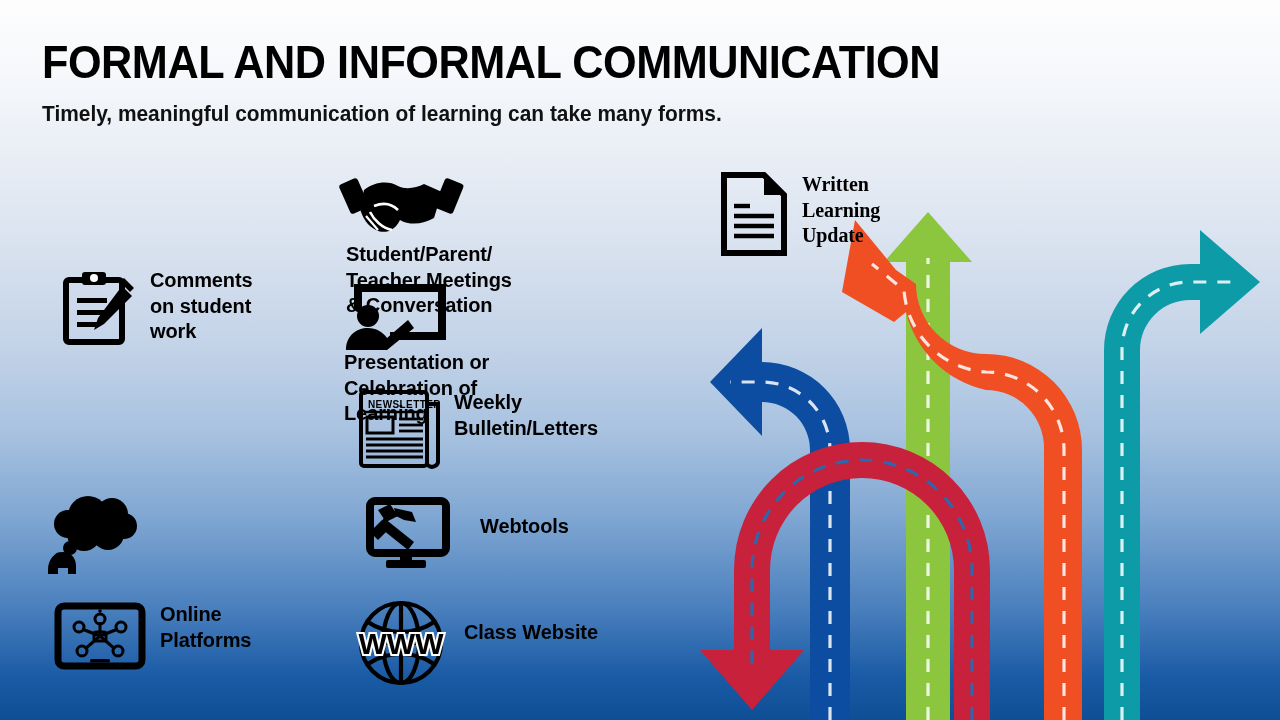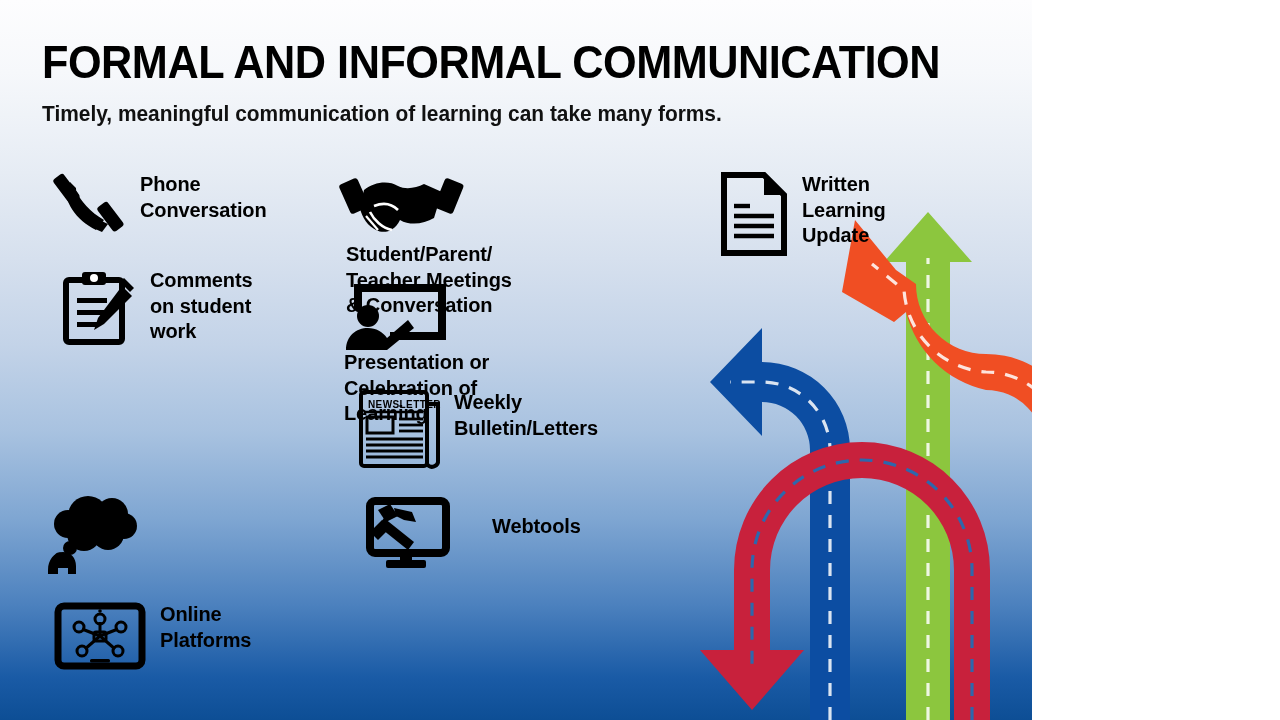--- a/index.html
+++ b/index.html
@@ -3,21 +3,21 @@
 <meta charset="utf-8">
 <title>Formal and Informal Communication</title>
 <style>
   html,body{margin:0;padding:0;}
   body{
     width:1280px;height:720px;overflow:hidden;
     font-family:"Liberation Sans","DejaVu Sans",sans-serif;
     background:#ffffff;
   }
   #slide{
-    position:relative;width:1032px;height:720px;overflow:hidden;
+    position:relative;width:1280px;height:720px;overflow:hidden;
     background:linear-gradient(180deg,
       #fdfdfe 0%,
       #f6f8fb 10%,
       #e6ecf4 24%,
       #d6e0ee 36%,
       #c3d3e8 48%,
       #a8c2e0 60%,
       #7fa6d2 72%,
       #4c81be 84%,
       #1a5ba6 94%,
@@ -44,21 +44,21 @@
   .item{position:absolute;display:flex;align-items:flex-start;}
   .item .ico{flex:0 0 auto;display:block;margin-left:8px;}
   .item .lbl{
     font-weight:bold;color:#000;
     font-size:20px;line-height:25.5px;
     letter-spacing:-0.1px;
     white-space:pre-line;
   }
   .col1{left:44px;}
   .col2{left:336px;}
-  .col3{left:712px;}
+  .col3{left:712px;font-family:Liberation Serif, serif;}
 
   .col1 .lbl{margin-left:10px;}
   .col2 .lbl{margin-left:10px;}
   .col3 .lbl{margin-left:14px;}
 
   svg{display:block;overflow:visible;}
 </style>
 </head>
 <body>
 
@@ -98,34 +98,20 @@
     <g>
       <path d="M382,570 L382,300 A96,96 0 0 0 286,204 A70,70 0 0 1 216,134 L196,120 L155,70 L142,142 L194,172
                L206,162 A106,106 0 0 0 286,240 A58,58 0 0 1 344,300 L344,570 Z" fill="#f04e23"></path>
       <path class="dash" d="M364,570 L364,300 A78,78 0 0 0 286,222 A88,88 0 0 1 204,140 L172,114"></path>
     </g>
   </svg>
 
   <div class="title">FORMAL AND INFORMAL COMMUNICATION</div>
   <div class="subtitle">Timely, meaningful communication of learning can take many forms.</div>
 
-  <div class="item col1" style="top:172px;">
-    <span class="ico">
-      <svg width="78" height="66" viewBox="0 0 78 66">
-        <g fill="#000">
-          <rect x="8" y="2" width="13" height="30" rx="3" transform="rotate(-37 14 17)"></rect>
-          <rect x="52" y="30" width="13" height="30" rx="3" transform="rotate(-37 58 45)"></rect>
-          <path d="M16,14 C10,28 24,48 44,58 L52,48 C38,40 28,28 25,20 Z"></path>
-          <path d="M18,10 C12,26 26,50 50,60 L56,52 C36,43 24,28 24,16 Z"></path>
-        </g>
-      </svg>
-    </span>
-    <span class="lbl">Phone
-Conversation</span>
-  </div>
 
   <div class="item col1" style="top:268px;left:52px;">
     <span class="ico">
       <svg width="80" height="78" viewBox="0 0 80 78">
         <g fill="none" stroke="#000" stroke-width="6">
           <rect x="6" y="12" width="56" height="62" rx="3"></rect>
         </g>
         <rect x="22" y="4" width="24" height="13" rx="3" fill="#000"></rect>
         <circle cx="34" cy="10" r="4" fill="#fff"></circle>
         <g fill="#000">
@@ -250,23 +236,39 @@
         <rect x="44" y="55" width="12" height="9" fill="#000"></rect>
         <rect x="30" y="62" width="40" height="8" rx="2" fill="#000"></rect>
         <g fill="#000">
           <path d="M22,12 L34,6 L42,18 L30,24 Z"></path>
           <path d="M28,20 L58,44 L52,52 L22,28 Z"></path>
           <path d="M38,10 L56,14 L60,24 L48,22 L40,18 Z"></path>
           <path d="M14,34 L26,22 L34,30 L22,42 Z"></path>
         </g>
       </svg>
     </span>
-    <span class="lbl" style="margin-top:16px;margin-left:34px;">Webtools</span>
-  </div>
-
+    <span class="lbl" style="margin-top:16px;margin-left:22px;">Webtools</span>
+  </div>
+
+  <div class="item col2" style="top:598px;left:348px;">
+    <span class="ico">
+      <svg width="90" height="90" viewBox="0 0 90 90">
+        <g fill="none" stroke="#000" stroke-width="4.2">
+          <circle cx="45" cy="45" r="40"></circle>
+          <ellipse cx="45" cy="45" rx="18" ry="40"></ellipse>
+          <line x1="5" y1="45" x2="85" y2="45"></line>
+          <path d="M12,24 C22,31 33,34 45,34 C57,34 68,31 78,24"></path>
+          <path d="M12,66 C22,59 33,56 45,56 C57,56 68,59 78,66"></path>
+          <line x1="45" y1="5" x2="45" y2="85"></line>
+        </g>
+        <text x="45" y="56" text-anchor="middle" font-family="'Liberation Sans',sans-serif" font-size="30" font-weight="bold" fill="#000" stroke="#fff" stroke-width="4" paint-order="stroke">WWW</text>
+      </svg>
+    </span>
+    <span class="lbl" style="margin-top:22px;margin-left:18px;">Class Website</span>
+  </div>
 
   <div class="item col3" style="top:172px;">
     <span class="ico">
       <svg width="68" height="84" viewBox="0 0 68 84">
         <path d="M4,3 L44,3 L64,23 L64,81 L4,81 Z" fill="none" stroke="#000" stroke-width="6"></path>
         <path d="M44,3 L44,23 L64,23 Z" fill="#000"></path>
         <g stroke="#000" stroke-width="4.4">
           <line x1="14" y1="34" x2="30" y2="34"></line>
           <line x1="14" y1="44" x2="54" y2="44"></line>
           <line x1="14" y1="54" x2="54" y2="54"></line>

